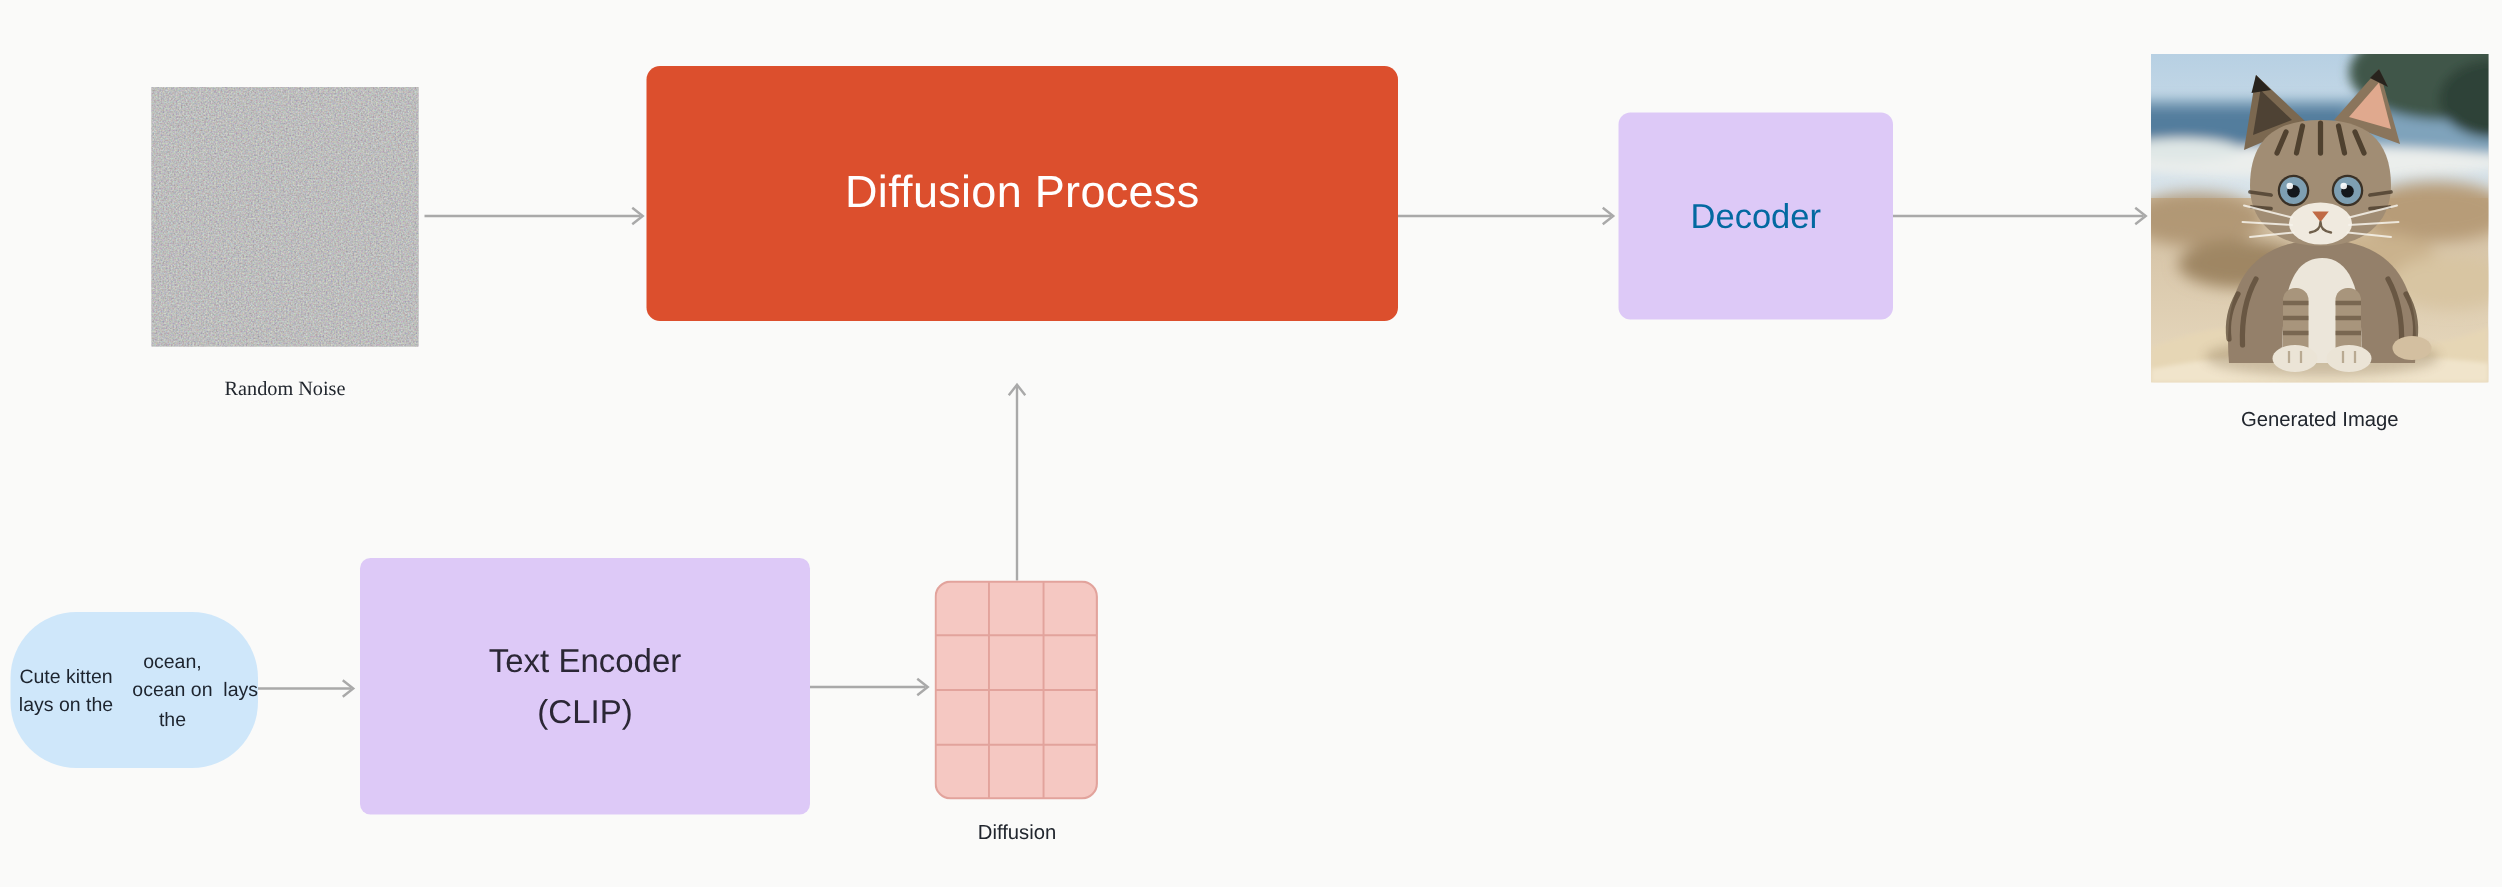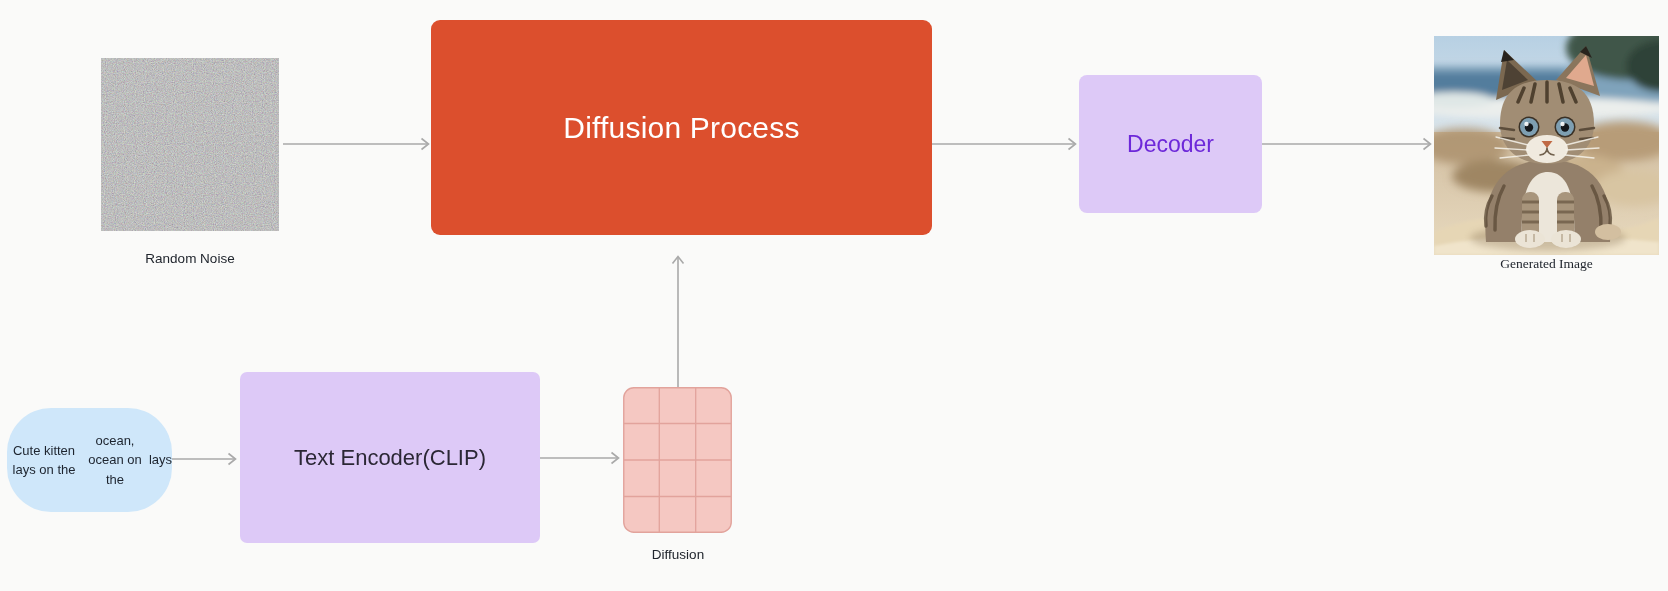--- a/index.html
+++ b/index.html
@@ -5,44 +5,44 @@
   html,body{margin:0;padding:0;background:#fafaf9;}
   .stage{
     position:relative;width:1668px;height:591px;background:#fafaf9;
     font-family:"Liberation Sans","DejaVu Sans",sans-serif;overflow:hidden;
   }
   .node{
     position:absolute;display:flex;align-items:center;justify-content:center;
     box-sizing:border-box;text-align:center;
   }
   .node-diffusion{
-    left:431px;top:20px;width:501px;height:215px;background:#dc4f2d;border-radius:9px;
+    left:431px;top:44px;width:501px;height:170px;background:#dc4f2d;border-radius:9px;
     color:#ffffff;font-size:30px;letter-spacing:.2px;
   }
   .node-decoder{
     left:1079px;top:75px;width:183px;height:138px;background:#ddc9f7;border-radius:8px;
-    color:#6d28d9;font-size:23px;
+    color:#0369a1;font-size:23px;
   }
   .node-encoder{
     left:240px;top:372px;width:300px;height:171px;background:#ddc9f7;border-radius:7px;
-    color:#2b2735;font-size:22px;line-height:34px;
+    color:#2b2735;font-size:22px;line-height:34px;flex-direction:column;
   }
   .node-prompt{
     left:7px;top:408px;width:165px;height:104px;background:#cfe7fa;border-radius:44px;
     color:#1d242e;font-size:13px;line-height:19.5px;flex-direction:row;
   }
   .img-frame{position:absolute;line-height:0;}
   .noise-frame{left:101px;top:58px;width:178px;height:173px;}
   .kitten-frame{left:1434px;top:36px;width:225px;height:219px;}
   .grid-frame{left:623px;top:387px;width:109px;height:146px;}
   .caption{
     position:absolute;font-size:13.5px;color:#21262e;text-align:center;line-height:16px;
   }
-  .cap-noise{left:101px;top:251px;width:178px;}
-  .cap-kitten{left:1434px;top:256px;width:225px;font-family:Liberation Serif, serif;}
+  .cap-noise{left:101px;top:251px;width:178px;font-family:Liberation Serif, serif;}
+  .cap-kitten{left:1434px;top:272px;width:225px;}
   .cap-embed{left:593px;top:547px;width:170px;}
   .arrow-layer{position:absolute;left:0;top:0;width:1668px;height:591px;pointer-events:none;}
   .arrow-layer line,.arrow-layer path{stroke:#a9a9a9;stroke-width:1.6;fill:none;}
 </style>
 </head>
 <body>
 
 <div class="stage">
 
   <svg class="arrow-layer">

